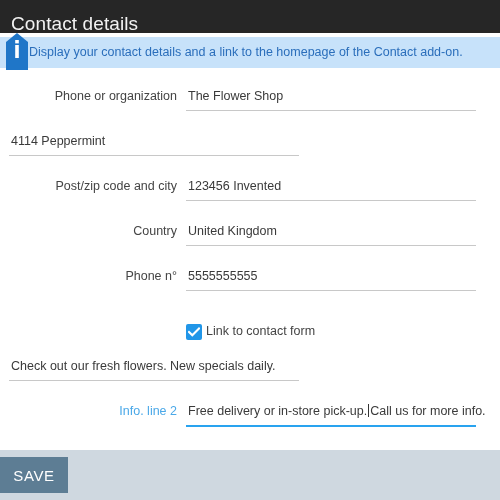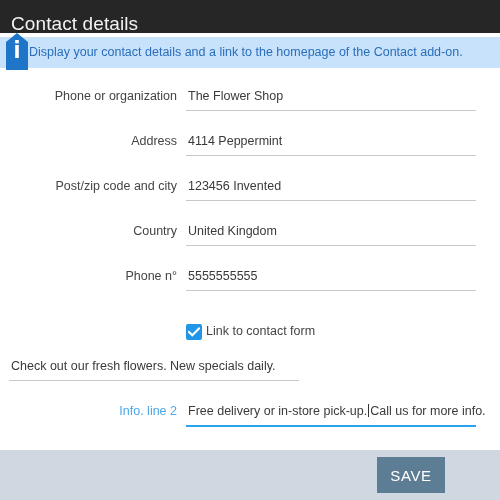--- a/index.html
+++ b/index.html
@@ -158,21 +158,20 @@
     line-height: 1;
   }
 
   
   .footer {
     flex: 0 0 auto;
     height: 50px;
     background: #cfd8e0;
     display: flex;
     align-items: center;
-    justify-content: flex-end;
     padding-right: 55px;
     box-sizing: border-box;
   }
   .save-button {
     background: #5d7d94;
     color: #ffffff;
     font-size: 15px;
     letter-spacing: 0.6px;
     border: none;
     width: 68px;
@@ -207,21 +206,20 @@
 
     <div class="row">
       <div class="label">Phone or organization</div>
       <div class="field">
         <div class="field-value">The Flower Shop</div>
         <div class="underline"></div>
       </div>
     </div>
 
     <div class="row">
-      <div class="label">Address</div>
       <div class="field">
         <div class="field-value">4114 Peppermint</div>
         <div class="underline"></div>
       </div>
     </div>
 
     <div class="row">
       <div class="label">Post/zip code and city</div>
       <div class="field">
         <div class="field-value">123456 Invented</div>

